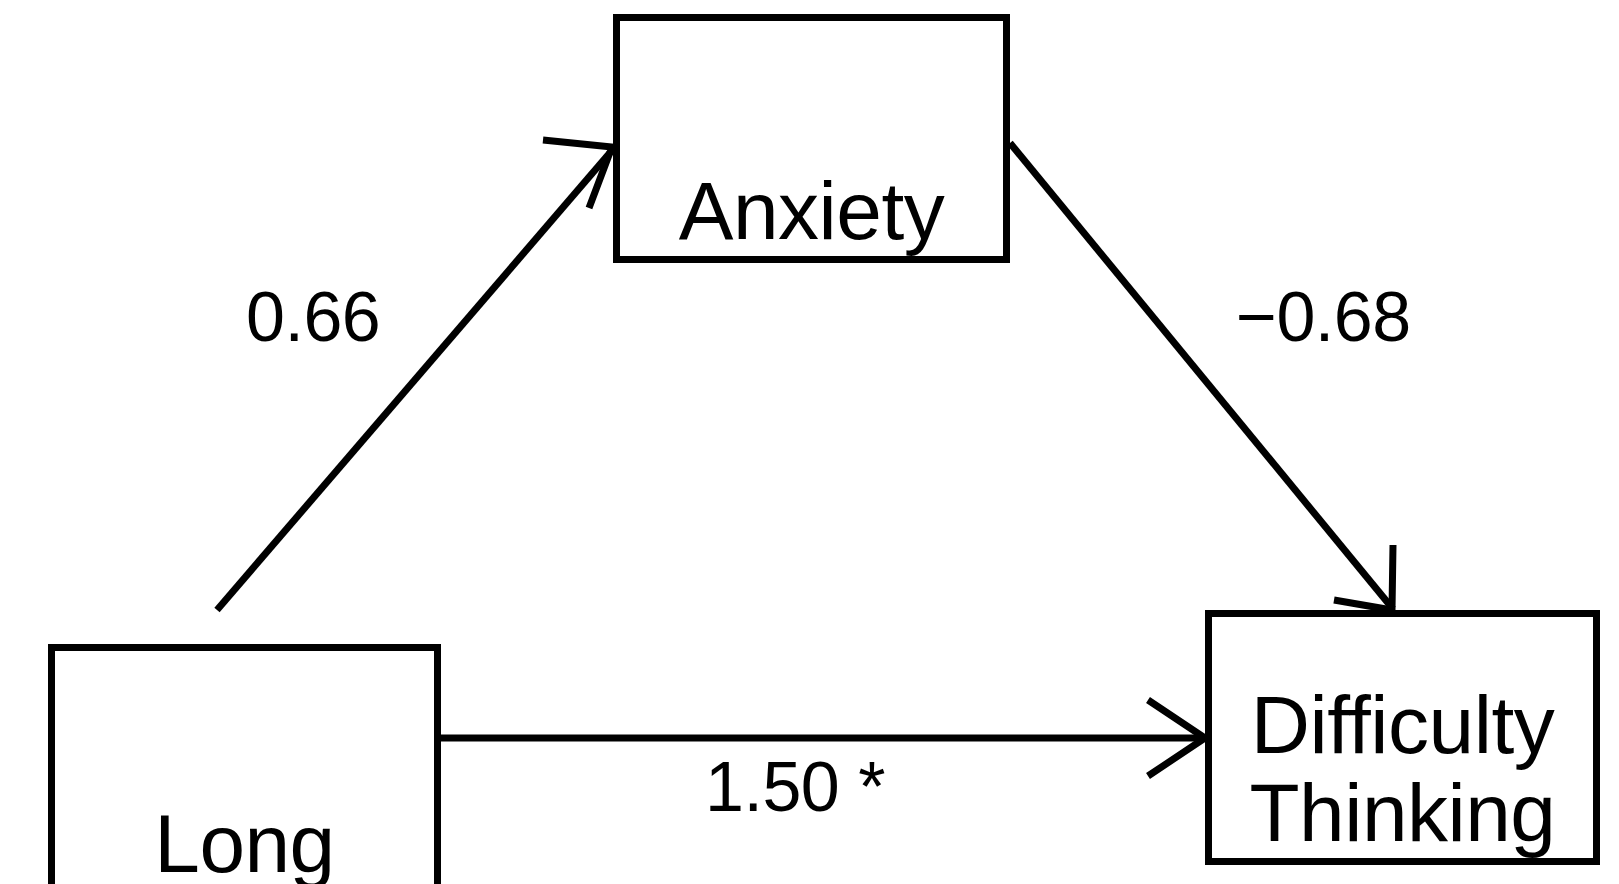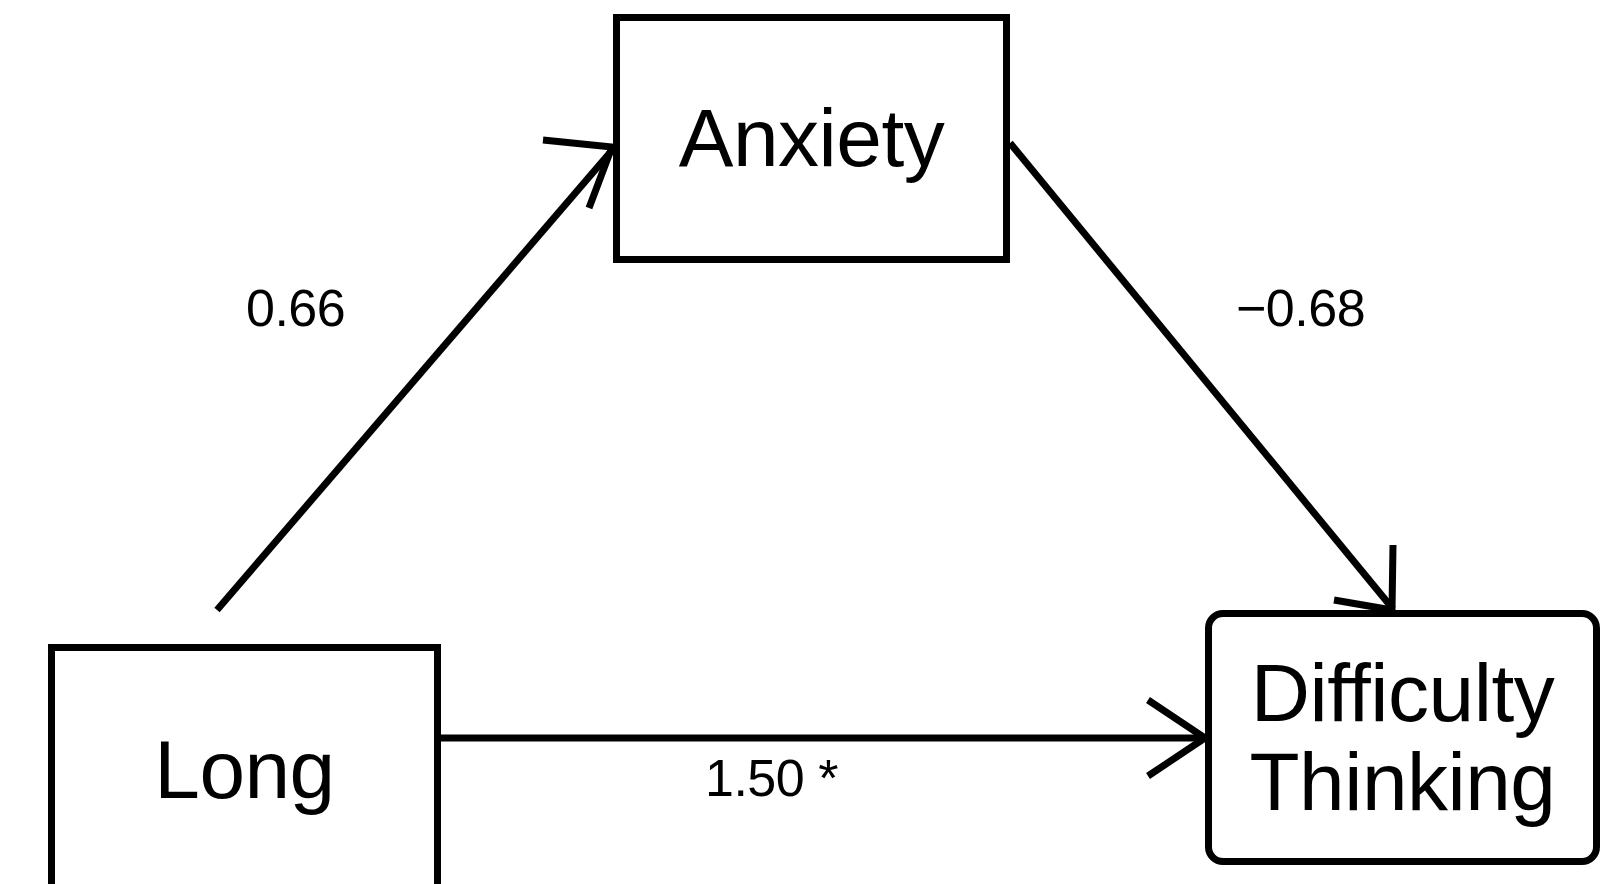--- a/index.html
+++ b/index.html
@@ -16,21 +16,21 @@
     font-family: "Liberation Sans", sans-serif;
   }
   .node-box {
     position: absolute;
     box-sizing: border-box;
     border: 7px solid #000000;
     background: #ffffff;
     display: flex;
     flex-direction: column;
     align-items: center;
-    justify-content: center;
+    justify-content: flex-end;
     color: #000000;
     line-height: 1.08;
     letter-spacing: -0.5px;
     z-index: 3;
   }
   .node-label {
     display: block;
     text-align: center;
     white-space: nowrap;
   }
@@ -48,21 +48,20 @@
     height: 252px;
     font-size: 82px;
     margin-left: 26px;
   }
   #node-difficulty {
     left: 1205px;
     top: 610px;
     width: 395px;
     height: 255px;
     font-size: 82px;
-    border-radius: 18px;
   }
   #edge-layer {
     position: absolute;
     left: 0;
     top: 0;
     width: 1619px;
     height: 884px;
     z-index: 1;
   }
   .edge-path {
@@ -74,21 +73,21 @@
   .arrow-head {
     stroke: #000000;
     stroke-width: 7;
     fill: none;
     stroke-linecap: butt;
     stroke-linejoin: miter;
   }
   .edge-label {
     position: absolute;
     color: #000000;
-    font-size: 52px;
+    font-size: 70px;
     letter-spacing: -0.5px;
     white-space: nowrap;
     line-height: 1;
     z-index: 4;
   }
   #label-a {
     left: 246px;
     top: 282px;
   }
   #label-b {

